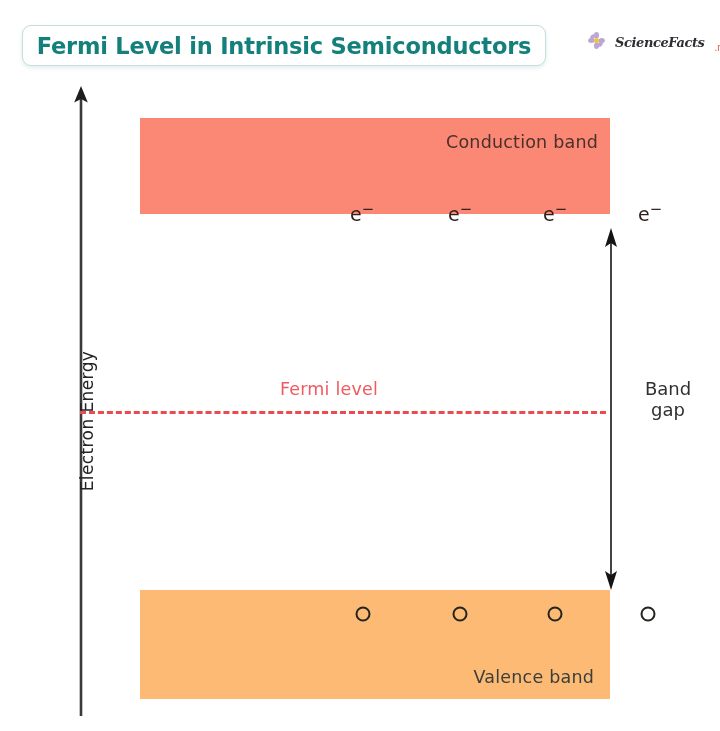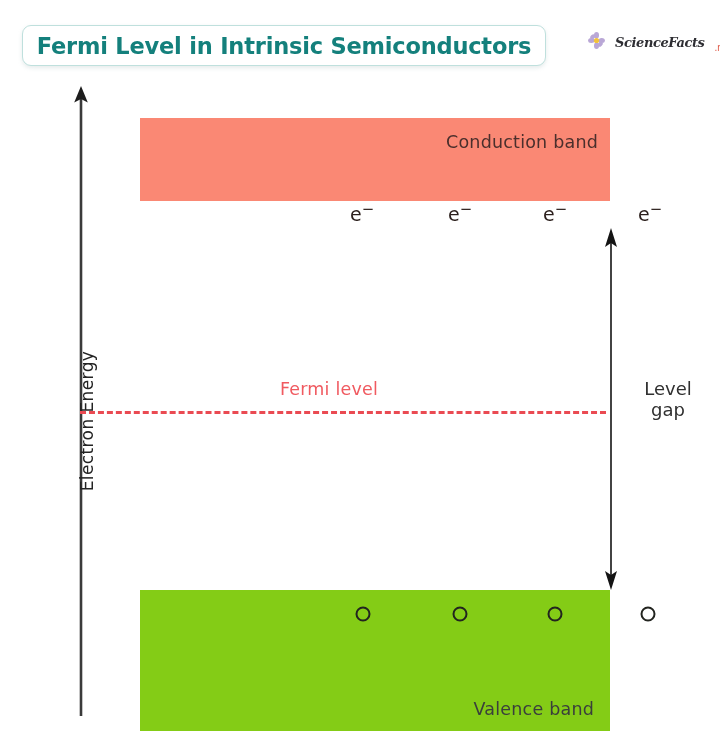--- a/index.html
+++ b/index.html
@@ -92,27 +92,27 @@
   }
 
   
   .band {
     position: absolute;
     left: 140px;
     width: 470px;
   }
   #conduction-band {
     top: 118px;
-    height: 83px;
+    height: 96px;
     background: #fa8874;
   }
   #valence-band {
     top: 590px;
-    height: 141px;
-    background: #84cc16;
+    height: 109px;
+    background: #fdba74;
   }
   .band-label {
     position: absolute;
     font-size: 17.5px;
     letter-spacing: 0.2px;
     white-space: nowrap;
   }
   #conduction-band-label {
     right: 12px;
     top: 14px;
@@ -253,15 +253,15 @@
 <span id="fermi-label">Fermi level</span>
 
 <div id="bandgap-arrow">
   <svg width="22" height="362" viewBox="0 0 22 362">
     <line x1="11" y1="12" x2="11" y2="350" stroke="#222222" stroke-width="1.7"></line>
     <polygon points="11,0 5,19 11,15 17,19" fill="#141414"></polygon>
     <polygon points="11,362 5,343 11,347 17,343" fill="#141414"></polygon>
   </svg>
 </div>
 <div id="bandgap-label">
-  <div>Level</div>
+  <div>Band</div>
   <div>gap</div>
 </div>
 
 </body></html>

